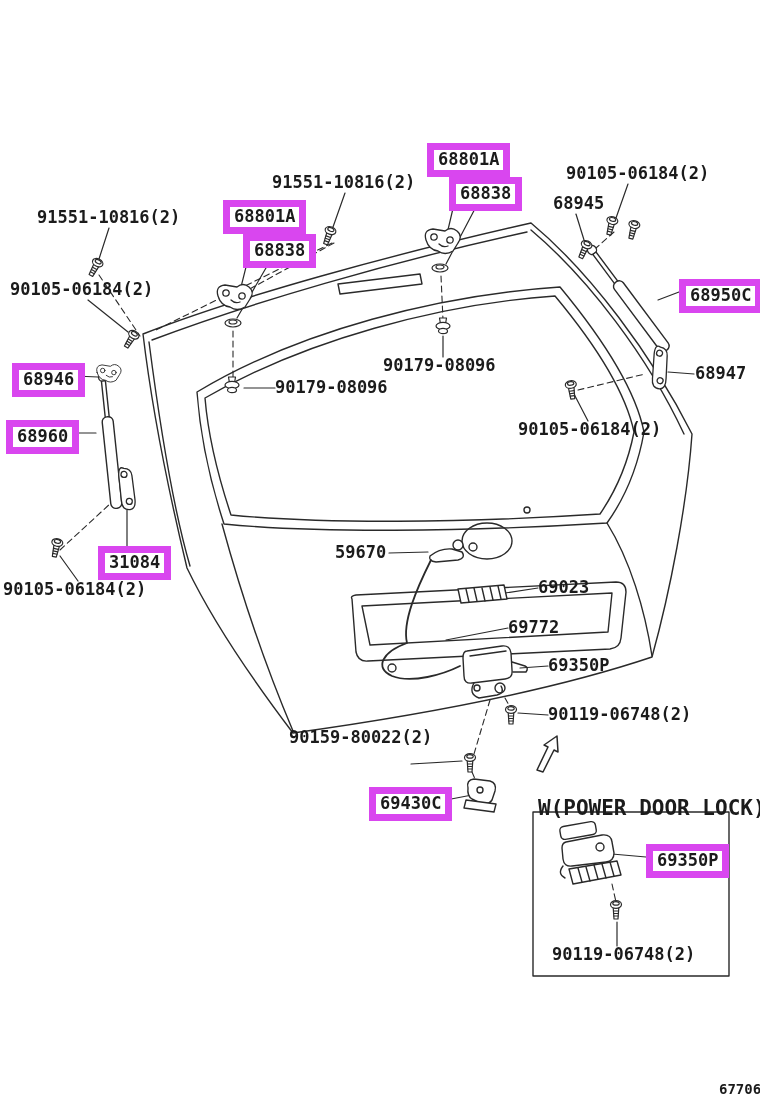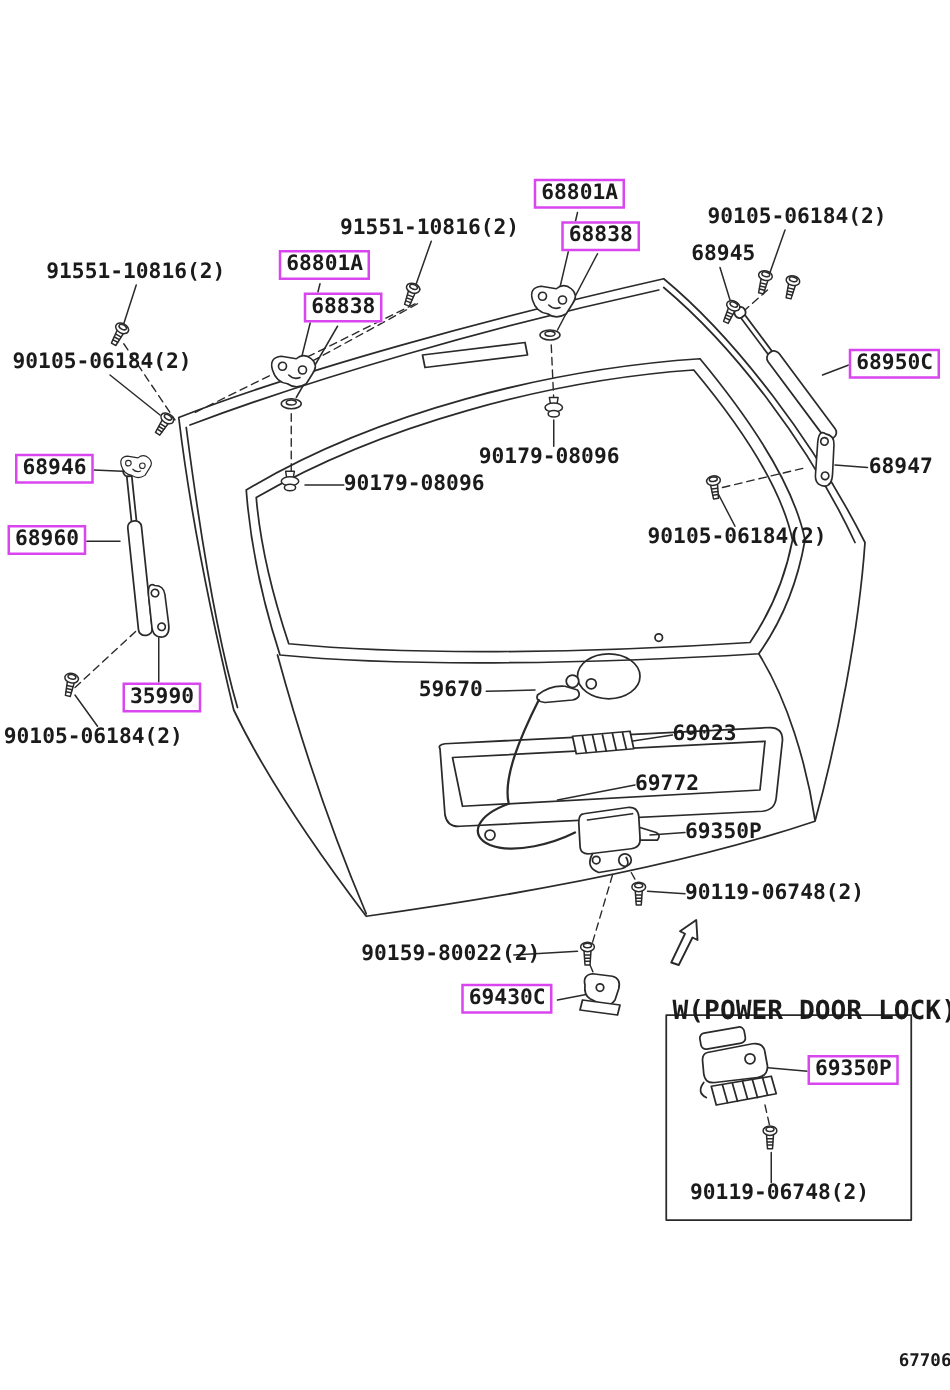--- a/index.html
+++ b/index.html
@@ -6,21 +6,21 @@
   html,body { background:#ffffff; }
   .stage {
     position:relative; width:760px; height:1112px; background:#fff;
     font-family:"DejaVu Sans Mono", monospace; overflow:hidden;
   }
   .stage svg { position:absolute; left:0; top:0; }
   .lbl {
     position:absolute; font-weight:bold; font-size:17px; line-height:1.05;
     color:#1b1b1b; white-space:nowrap;
   }
-  .lbl.boxed { border:2px solid #d946ef; padding:1px 4px; background:#fff; }
+  .lbl.boxed { border:7px solid #d946ef; padding:1px 4px; background:#fff; }
   .lbl.small { font-size:21px; }
   .lbl.tiny  { font-size:14px; }
 </style>
 </head>
 <body>
 
 <div class="stage">
 
 <svg width="760" height="1112" viewBox="0 0 760 1112" fill="none" stroke="#2a2a2a" stroke-width="1.4" stroke-linecap="round" stroke-linejoin="round">
   <defs>
@@ -214,27 +214,27 @@
 <div class="lbl boxed" style="left:223px;top:200px">68801A</div>
 <div class="lbl boxed" style="left:243px;top:234px">68838</div>
 <div class="lbl" style="left:10px;top:281px">90105-06184(2)</div>
 <div class="lbl boxed" style="left:679px;top:279px">68950C</div>
 <div class="lbl boxed" style="left:12px;top:363px">68946</div>
 <div class="lbl" style="left:383px;top:357px">90179-08096</div>
 <div class="lbl" style="left:695px;top:365px">68947</div>
 <div class="lbl" style="left:275px;top:379px">90179-08096</div>
 <div class="lbl" style="left:518px;top:421px">90105-06184(2)</div>
 <div class="lbl boxed" style="left:6px;top:420px">68960</div>
-<div class="lbl boxed" style="left:98px;top:546px">35990</div>
+<div class="lbl boxed" style="left:98px;top:546px">31084</div>
 <div class="lbl" style="left:3px;top:581px">90105-06184(2)</div>
 <div class="lbl" style="left:335px;top:544px">59670</div>
 <div class="lbl" style="left:538px;top:579px">69023</div>
 <div class="lbl" style="left:508px;top:619px">69772</div>
 <div class="lbl" style="left:548px;top:657px">69350P</div>
 <div class="lbl" style="left:548px;top:706px">90119-06748(2)</div>
-<div class="lbl" style="left:289px;top:755px">90159-80022(2)</div>
+<div class="lbl" style="left:289px;top:729px">90159-80022(2)</div>
 <div class="lbl boxed" style="left:369px;top:787px">69430C</div>
 <div class="lbl small" style="left:538px;top:797px">W(POWER DOOR LOCK)</div>
 <div class="lbl boxed" style="left:646px;top:844px">69350P</div>
 <div class="lbl" style="left:552px;top:946px">90119-06748(2)</div>
 <div class="lbl tiny" style="left:719px;top:1082px">677062C</div>
 
 </div>
 
 </body></html>

